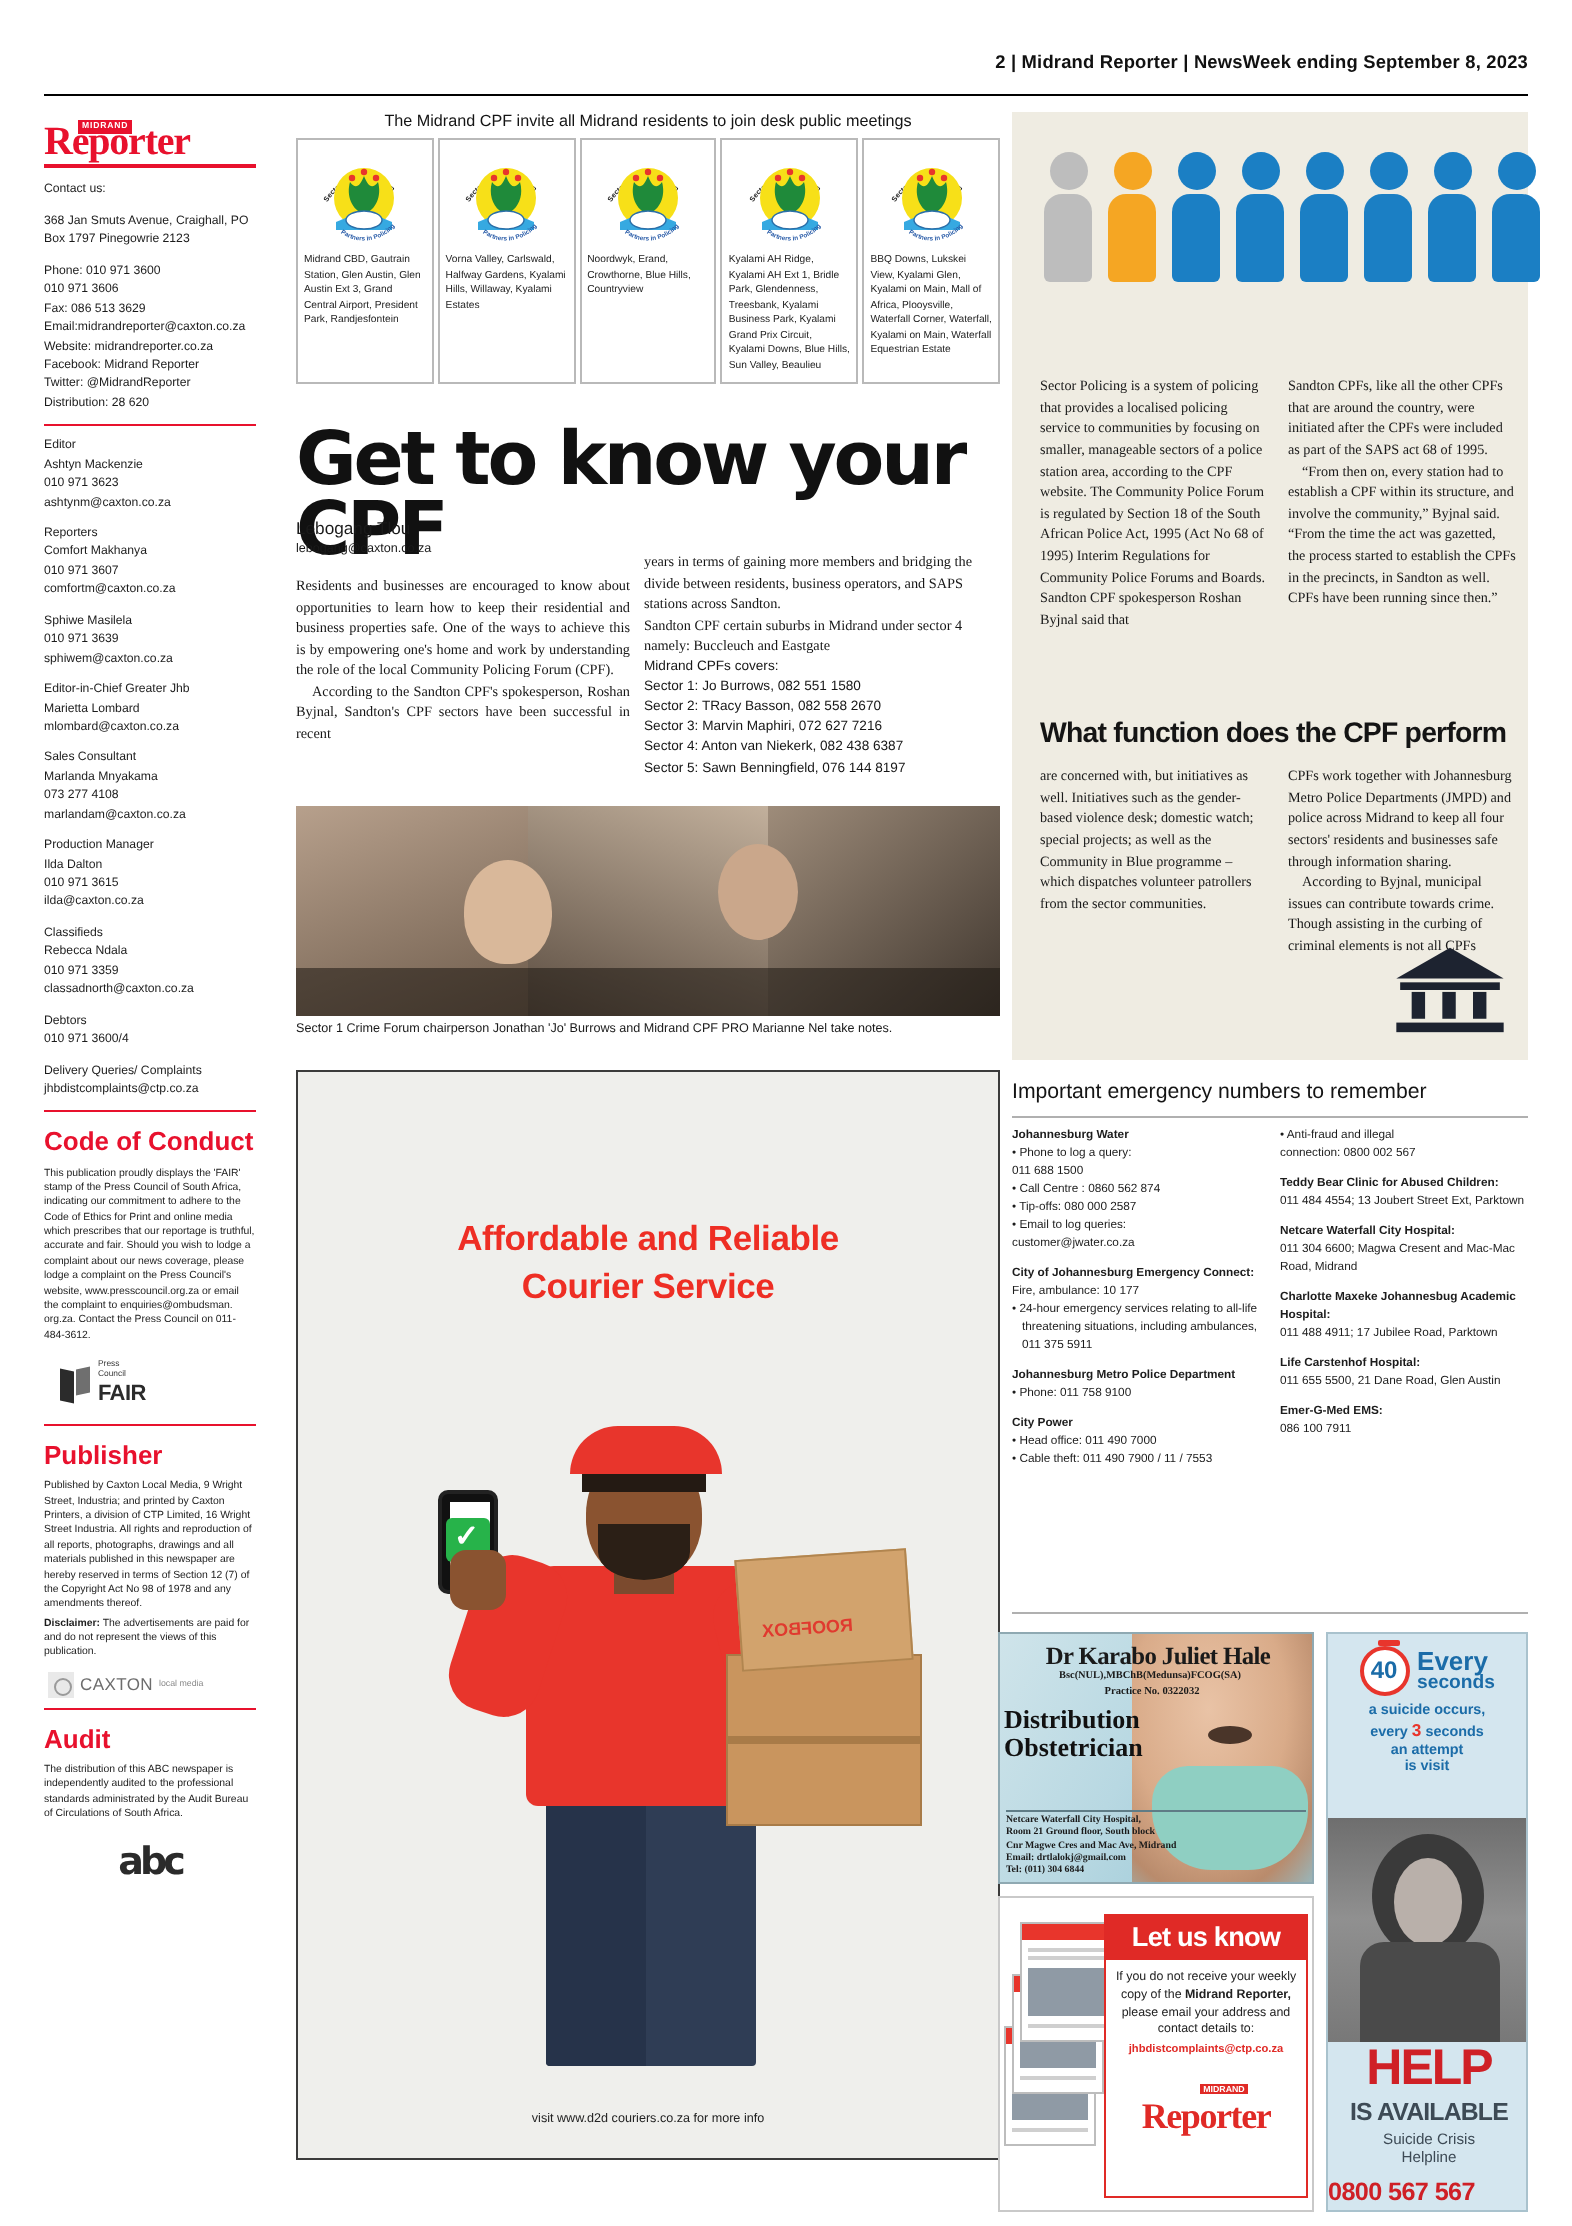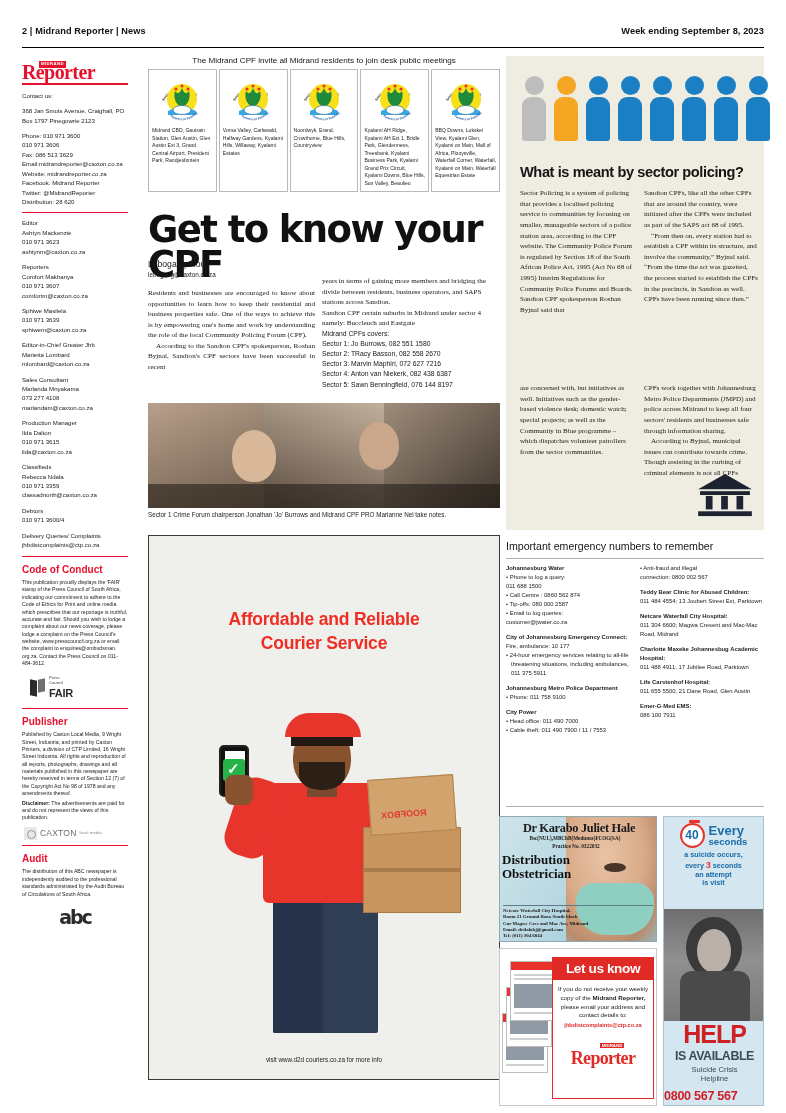--- a/index.html
+++ b/index.html
@@ -9,21 +9,21 @@
     font-family: "Liberation Sans", sans-serif;
     color: #1a1a1a;
     overflow: hidden;
   }
   .page { position: relative; width: 786px; height: 1113px; padding: 0; }
 
   
   .topbar {
     position: absolute; left: 22px; top: 26px; width: 742px; height: 22px;
     border-bottom: 1.5px solid #000;
-    display: flex; align-items: flex-start; justify-content: space-between;
+    display: flex; align-items: flex-start; justify-content: flex-end;
     font-size: 9.2px; font-weight: 700; letter-spacing: .1px;
   }
   .topbar .left { color: #111; }
   .topbar .right { color: #111; font-weight: 700; }
 
   
   .sidebar {
     position: absolute; left: 22px; top: 56px; width: 106px;
     font-size: 6.1px; line-height: 1.55; color: #1c1c1c;
   }
@@ -34,21 +34,21 @@
     position: relative; left: 17px; top: 2px;
   }
   .logo-rep {
     font-family: "Liberation Serif", serif;
     font-size: 20px; font-weight: 700; color: #e8112d; line-height: .85;
     letter-spacing: -.6px; margin-top: -2px;
   }
   .logo-rule { border-bottom: 2px solid #e8112d; margin: 2px 0 6px 0; }
   .sb-p { margin-bottom: 6px; }
   .rule-red { border-bottom: 1.6px solid #e8112d; margin: 5px 0 5px 0; }
-  .sb-head-red { color: #e8112d; font-weight: 700; font-size: 10px; margin: 1px 0 2px; }
+  .sb-head-red { color: #e8112d; font-weight: 700; font-size: 13px; margin: 1px 0 2px; }
   .sb-small { font-size: 5.2px; line-height: 1.42; }
   .sb-small b { font-weight: 700; }
   .press-logo { display:flex; align-items:center; gap:3px; margin:7px 0 6px 8px; }
   .press-mark { width: 16px; height: 18px; position: relative; }
   .press-mark i { position:absolute; background:#2b2b2b; display:block; }
   .press-txt-sm { font-size: 4.2px; color:#3a3a3a; line-height:1.2; }
   .press-fair { font-size: 11px; font-weight:700; letter-spacing:-.3px; color:#2b2b2b; }
   .caxton-row { display:flex; align-items:center; gap:3px; margin: 5px 0 4px 2px; }
   .caxton-sq { width: 13px; height: 13px; background:#e9e9e9; position:relative; }
   .caxton-sq::after{content:"";position:absolute;left:3px;top:3px;width:7px;height:7px;border:1.4px solid #9a9a9a;border-radius:50%;}
@@ -553,29 +553,29 @@
       <div class="person">
           <div class="ph" style="background:#1b7fc4"></div>
           <div class="pb" style="background:#1b7fc4"></div>
         </div>
       <div class="person">
           <div class="ph" style="background:#1b7fc4"></div>
           <div class="pb" style="background:#1b7fc4"></div>
         </div>
     </div>
 
-    <div class="sec-h">What is meant by sector policing?</div>
     <div class="sec-cols">
       <div>Sector Policing is a system of policing that provides a localised policing service to communities by focusing on smaller, manageable sectors of a police station area, according to the CPF website. The Community Police Forum is regulated by Section 18 of the South African Police Act, 1995 (Act No 68 of 1995) Interim Regulations for Community Police Forums and Boards. Sandton CPF spokesperson Roshan Byjnal said that</div>
       <div>
         <p>Sandton CPFs, like all the other CPFs that are around the country, were initiated after the CPFs were included as part of the SAPS act 68 of 1995.</p>
         <p style="text-indent:7px">“From then on, every station had to establish a CPF within its structure, and involve the community,” Byjnal said. “From the time the act was gazetted, the process started to establish the CPFs in the precincts, in Sandton as well. CPFs have been running since then.”</p>
       </div>
     </div>
 
+    <div class="fn-h">What function does the CPF perform</div>
     <div class="fn-cols">
       <div>are concerned with, but initiatives as well. Initiatives such as the gender-based violence desk; domestic watch; special projects; as well as the Community in Blue programme – which dispatches volunteer patrollers from the sector communities.</div>
       <div>
         <p>CPFs work together with Johannesburg Metro Police Departments (JMPD) and police across Midrand to keep all four sectors' residents and businesses safe through information sharing.</p>
         <p style="text-indent:7px">According to Byjnal, municipal issues can contribute towards crime. Though assisting in the curbing of criminal elements is not all CPFs</p>
       </div>
     </div>
 
     <svg class="bank-icon" viewBox="0 0 60 48">
       <path d="M30 2 L58 18 L2 18 Z" fill="#1d2330"></path>

